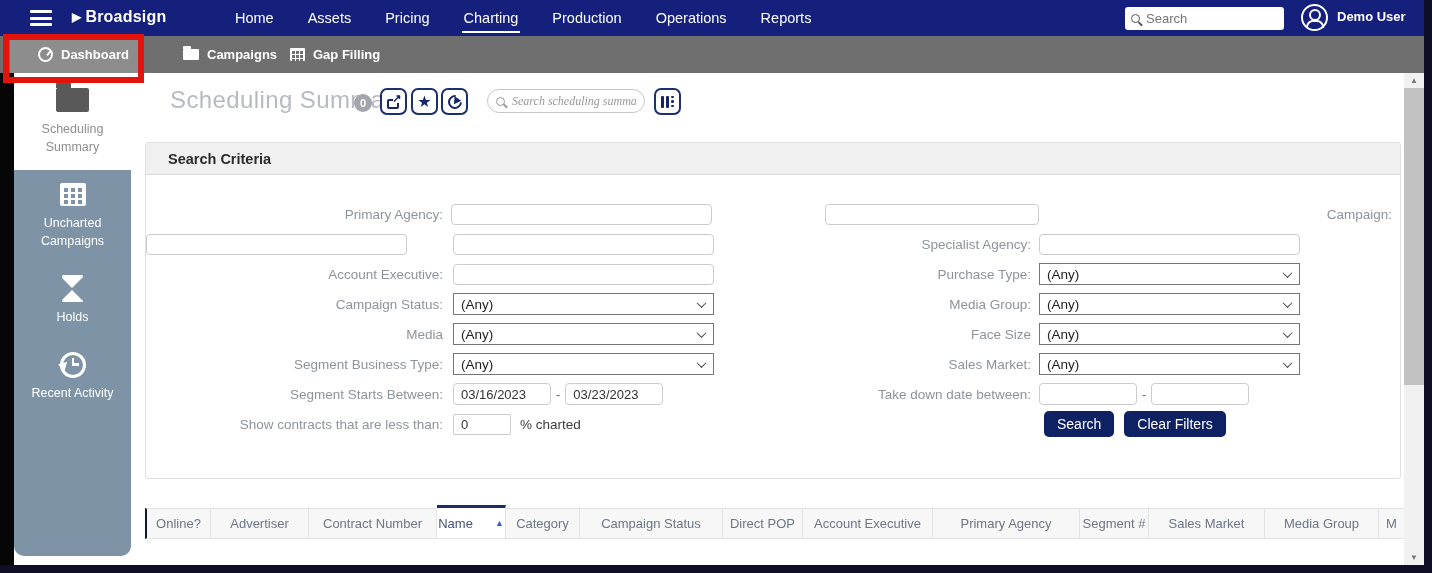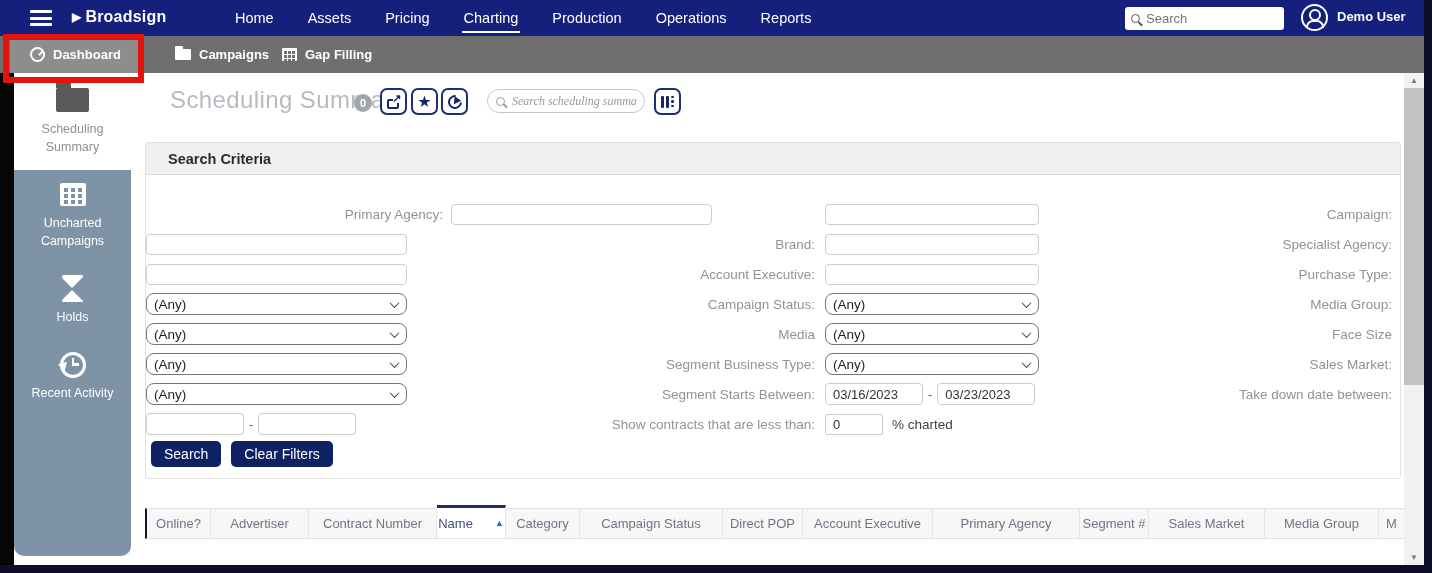--- a/index.html
+++ b/index.html
@@ -20,21 +20,21 @@
 .lens{display:inline-block;width:9px;height:9px;border:1.5px solid currentColor;border-radius:50%;position:relative;flex:none}
 .lens::after{content:'';position:absolute;width:5px;height:1.5px;background:currentColor;transform:rotate(45deg);right:-4px;bottom:-2px}
 .nav-lens{color:#555}
 .avatar{position:absolute;left:1301px;top:4px;width:27px;height:27px;border:2px solid #fff;border-radius:50%;cursor:pointer}
 .avatar::before{content:'';position:absolute;top:3px;left:50%;transform:translateX(-50%);width:8px;height:8px;border:2px solid #fff;border-radius:50%}
 .avatar::after{content:'';position:absolute;bottom:1px;left:50%;transform:translateX(-50%);width:14px;height:6px;border:2px solid #fff;border-bottom:none;border-radius:7px 7px 0 0}
 .user-name{position:absolute;left:1337px;top:9px;font-size:13px;font-weight:bold}
 
 
 .graybar{position:absolute;left:0;top:36px;width:1432px;height:37px;background:var(--bargray,#6f6f6f);z-index:10}
-.tab{position:absolute;top:0;height:37px;display:flex;align-items:center;gap:8px;color:#fff;font-size:13px;font-weight:bold;padding:0 20px;cursor:pointer}
+.tab{position:absolute;top:0;height:37px;display:flex;align-items:center;gap:8px;color:#fff;font-size:13px;font-weight:bold;padding:0 28px;cursor:pointer}
 .tab.active{background:var(--tabactive,#8d8d8d)}
 .ic-gauge{width:15px;height:15px;border:2px solid #fff;border-radius:50%;position:relative;flex:none}
 .ic-gauge::before{content:'';position:absolute;width:2px;height:6px;background:#fff;left:8px;top:1px;transform:rotate(40deg)}
 .ic-folder-s{width:16px;height:11px;background:#fff;border-radius:1px;position:relative;flex:none}
 .ic-folder-s::before{content:'';position:absolute;top:-3px;left:0;width:8px;height:3px;background:#fff;border-radius:1px 1px 0 0}
 .ic-cal-s{width:15px;height:13px;background:#fff;border-radius:1px;position:relative;flex:none}
 .ic-cal-s::before{content:'';position:absolute;left:2px;top:3px;width:2.5px;height:2.5px;background:#6f6f6f;box-shadow:4px 0 0 #6f6f6f,8px 0 0 #6f6f6f,0 4px 0 #6f6f6f,4px 4px 0 #6f6f6f,8px 4px 0 #6f6f6f,0 8px 0 #6f6f6f,4px 8px 0 #6f6f6f,8px 8px 0 #6f6f6f}
 
 
 .redbox{position:absolute;left:3px;top:34px;width:141px;height:49px;border:6px solid var(--annred,#e3140c);z-index:60;pointer-events:none}
@@ -83,21 +83,21 @@
 
 
 .panel{position:absolute;left:145px;top:142px;width:1256px;height:337px;border:1px solid #e0e0e0;border-radius:3px;background:#fff;z-index:2}
 .panel-header{height:32px;background:#f0f0f0;border-bottom:1px solid #d8d8d8;display:flex;align-items:center;padding-left:22px;font-size:14.5px;font-weight:bold;color:#2b2b2b;border-radius:3px 3px 0 0}
 .panel-body{padding-top:24px}
 .form-grid{display:grid;grid-template-columns:305px 372px 216px 1fr}
 .f-label{display:flex;align-items:center;justify-content:flex-end;height:30px;padding-right:8px;color:#8e949b;font-size:13.5px;white-space:nowrap}
 .f-ctl{display:flex;align-items:center;height:30px}
 .f-ctl.right{padding-left:2px}
 input.txt{width:261px;height:21px;border:1px solid #ccc;border-radius:4px;padding:0 6px;font-size:13px;color:#333;outline:none;font-family:inherit}
-.select{width:261px;height:22px;border:1px solid #767676;border-radius:8px;background:#fff;display:flex;align-items:center;justify-content:space-between;padding:0 7px;font-size:13.5px;color:#222;cursor:pointer}
+.select{width:261px;height:22px;border:1px solid #767676;border-radius:0;background:#fff;display:flex;align-items:center;justify-content:space-between;padding:0 7px;font-size:13.5px;color:#222;cursor:pointer}
 .chev{width:7px;height:7px;border-right:1.6px solid #444;border-bottom:1.6px solid #444;transform:rotate(45deg) translate(-1px,-1px);margin-right:1px}
 input.date{width:98px;height:22px;border:1px solid #ccc;border-radius:4px;padding:0 7px;font-size:13px;color:#333;outline:none;font-family:inherit}
 .dash{margin:0 5px;color:#666;font-size:13px}
 input.pct{width:58px;height:21px;border:1px solid #ccc;border-radius:2px;padding:0 7px;font-size:13px;color:#333;outline:none;font-family:inherit}
 .suffix{margin-left:9px;color:#3c3c3c;font-size:13.5px}
 .btn{background:var(--btnnavy,#0d2163);color:#fff;border:none;border-radius:5px;height:26px;font-size:14px;padding:0 13px;margin-right:10px;margin-left:5px;cursor:pointer;font-family:inherit}
 .btn + .btn{margin-left:0}
 
 
 .thead{position:absolute;left:145px;top:500px;width:1259px;display:flex;align-items:flex-end;overflow:hidden;z-index:2}
@@ -226,21 +226,20 @@
           <div class="f-ctl">
             <input class="txt" style="">
           </div>
           <div class="f-ctl right">
             <input class="txt" style="">
           </div>
           <div class="f-label">Campaign:</div>
           <div class="f-ctl">
             <input class="txt" style="">
           </div>
-          <div class="f-label">Brand:</div>
           <div class="f-ctl right">
             <input class="txt" style="">
           </div>
           <div class="f-label">Specialist Agency:</div>
           <div class="f-ctl">
             <input class="txt" style="">
           </div>
           <div class="f-label">Account Executive:</div>
           <div class="f-ctl right">
             <input class="txt" style="">

